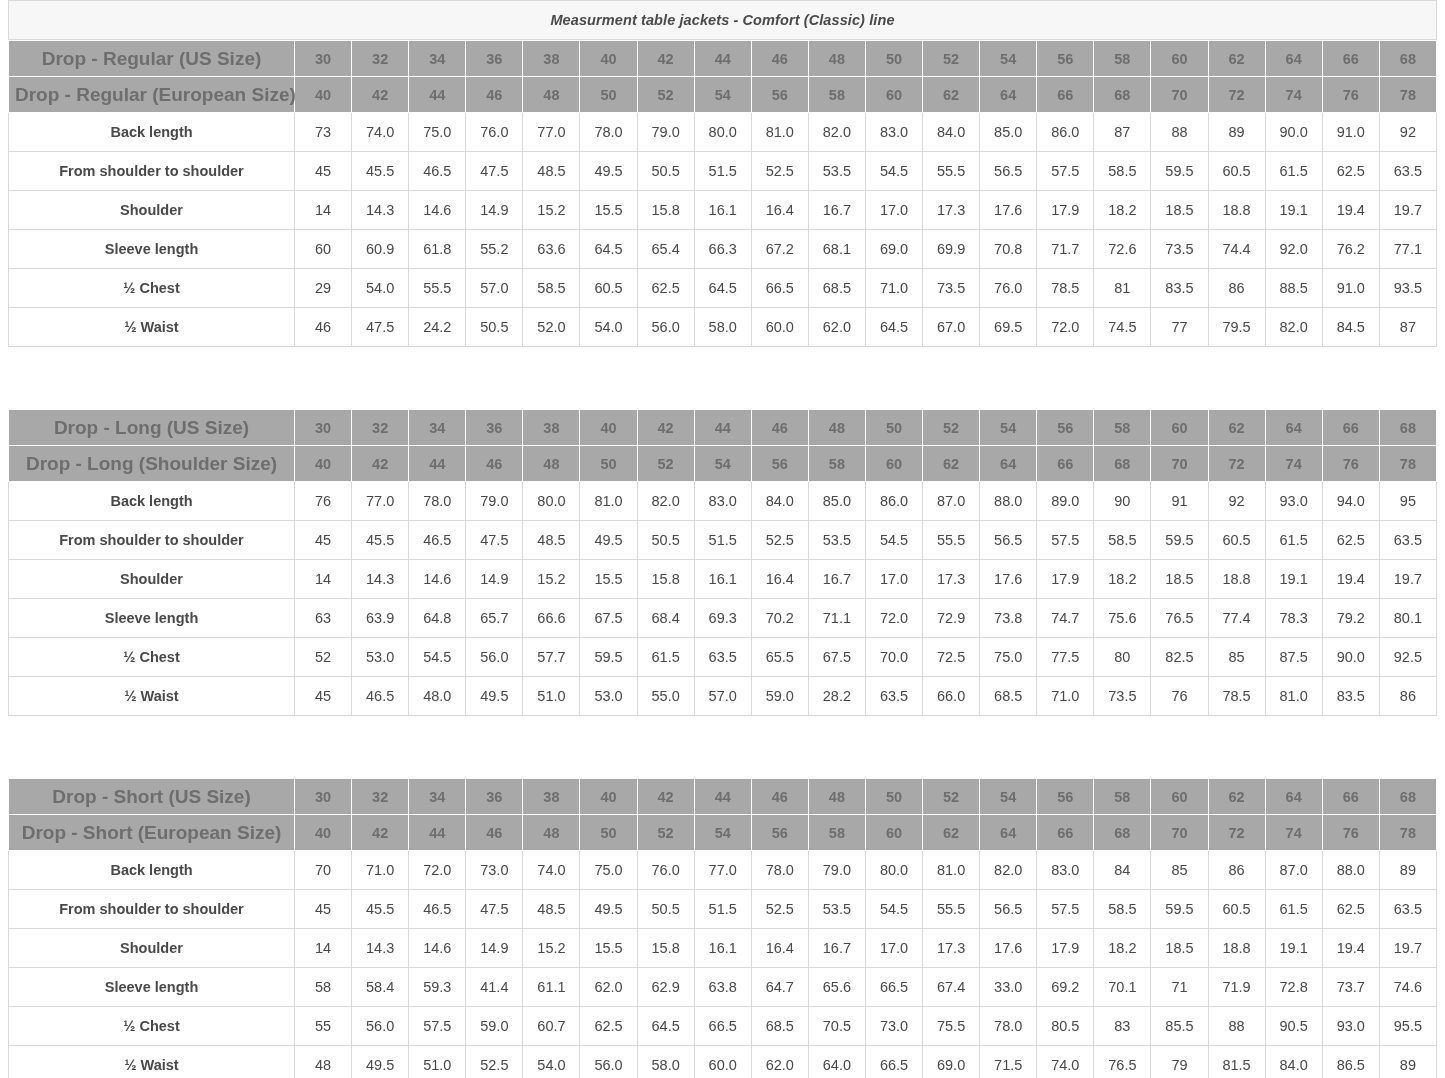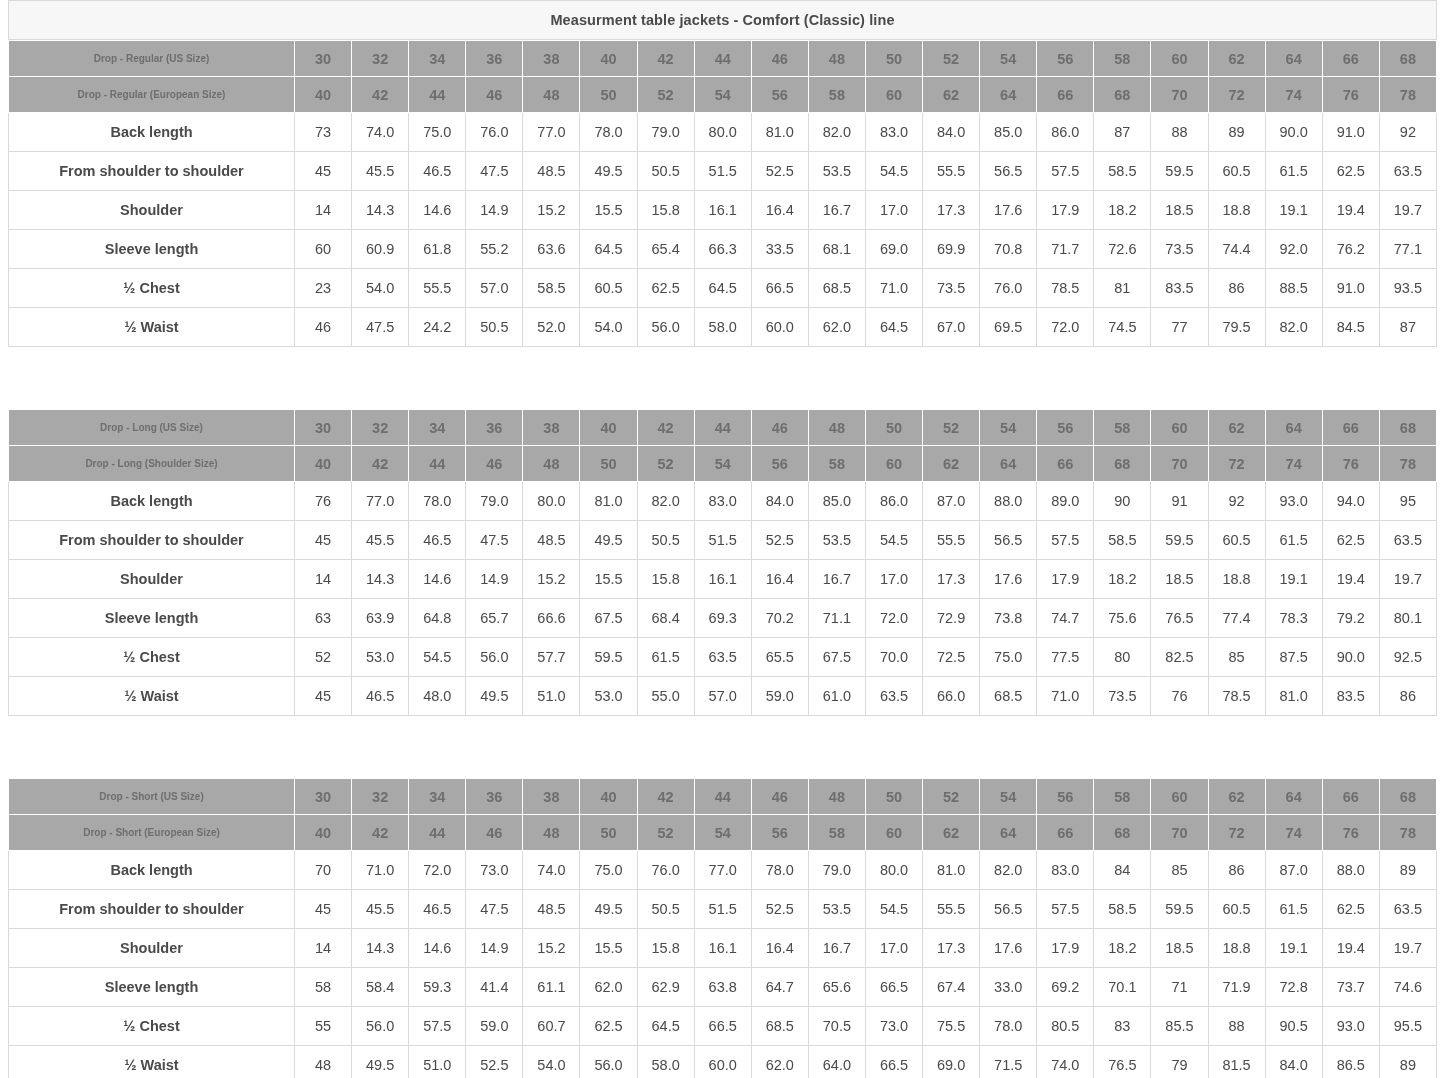--- a/index.html
+++ b/index.html
@@ -28,36 +28,37 @@
 
   .title-row td {
     border: 1px solid #d9d9d9;
     background: #f7f7f7;
     text-align: center;
     font-weight: bold;
     font-size: 14.5px;
     color: #4a4a4a;
     height: 36px;
     letter-spacing: 0.1px;
+    font-style: italic;
   }
 
   .hdr td {
     background: #a8a8a8;
     border: 1px solid #ffffff;
     color: #6e6e6e;
     font-weight: bold;
     font-size: 14.5px;
     text-align: center;
     height: 33px;
     white-space: nowrap;
   }
   .hdr td.label {
     text-align: center;
     padding: 0 6px;
-    font-size: 10px;
+    font-size: 19px;
   }
 
   .data td {
     border: 1px solid #d9d9d9;
     text-align: center;
     font-size: 14.5px;
     height: 36px;
     color: #4a4a4a;
     background: #ffffff;
   }
@@ -251,36 +252,36 @@
       <tr class="data">
         <td class="label">Sleeve length</td>
         <td>60</td>
         <td>60.9</td>
         <td>61.8</td>
         <td>55.2</td>
         <td>63.6</td>
         <td>64.5</td>
         <td>65.4</td>
         <td>66.3</td>
-        <td>33.5</td>
+        <td>67.2</td>
         <td>68.1</td>
         <td>69.0</td>
         <td>69.9</td>
         <td>70.8</td>
         <td>71.7</td>
         <td>72.6</td>
         <td>73.5</td>
         <td>74.4</td>
         <td>92.0</td>
         <td>76.2</td>
         <td>77.1</td>
       </tr>
       <tr class="data">
         <td class="label">½ Chest</td>
-        <td>23</td>
+        <td>29</td>
         <td>54.0</td>
         <td>55.5</td>
         <td>57.0</td>
         <td>58.5</td>
         <td>60.5</td>
         <td>62.5</td>
         <td>64.5</td>
         <td>66.5</td>
         <td>68.5</td>
         <td>71.0</td>
@@ -513,21 +514,21 @@
         <td class="label">½ Waist</td>
         <td>45</td>
         <td>46.5</td>
         <td>48.0</td>
         <td>49.5</td>
         <td>51.0</td>
         <td>53.0</td>
         <td>55.0</td>
         <td>57.0</td>
         <td>59.0</td>
-        <td>61.0</td>
+        <td>28.2</td>
         <td>63.5</td>
         <td>66.0</td>
         <td>68.5</td>
         <td>71.0</td>
         <td>73.5</td>
         <td>76</td>
         <td>78.5</td>
         <td>81.0</td>
         <td>83.5</td>
         <td>86</td>

